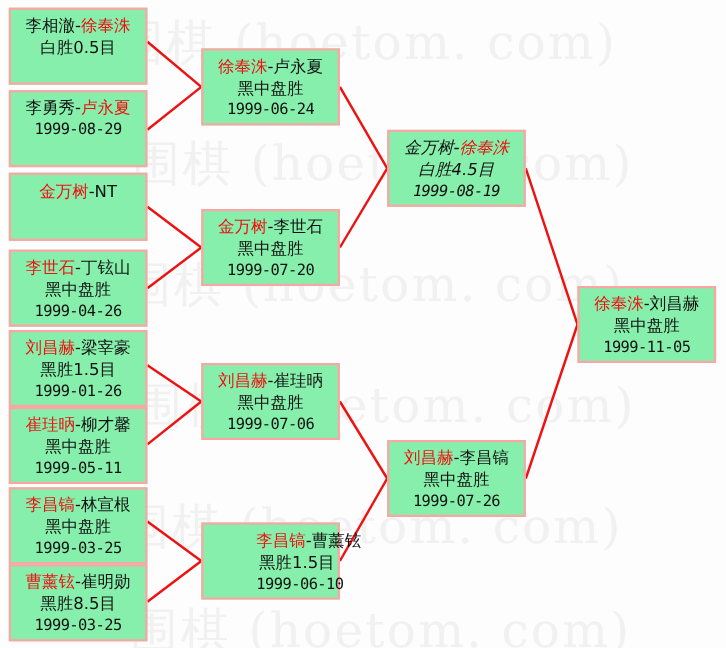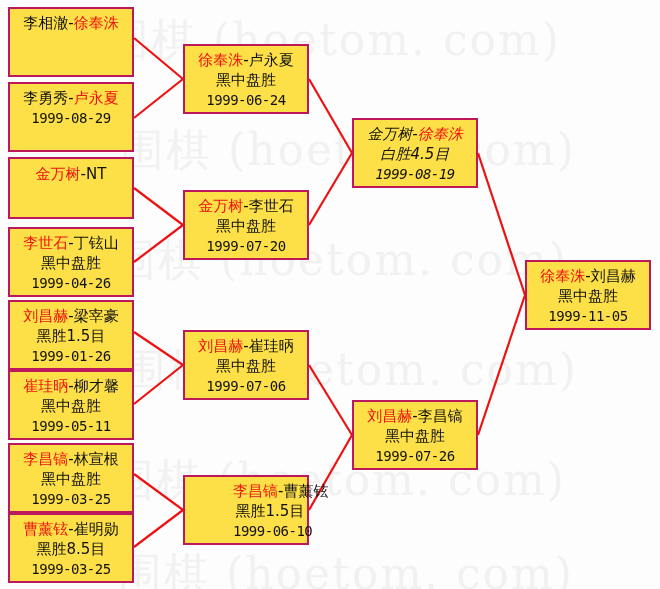--- a/index.html
+++ b/index.html
@@ -36,22 +36,22 @@
     position: absolute;
     left: 0;
     top: 0;
     z-index: 1;
     pointer-events: none;
   }
   .match-box {
     position: absolute;
     z-index: 2;
     box-sizing: border-box;
-    border: 2px solid #be185d;
-    background: #fde047;
+    border: 2px solid #fca5a5;
+    background: #86efac;
     text-align: center;
     padding-top: 4px;
     font-size: 14px;
     color: #111111;
   }
   .match-box .line {
     display: block;
     line-height: 20px;
     white-space: nowrap;
   }
@@ -116,20 +116,21 @@
       <path d="M309,365 L352,435"></path>
       <path d="M309,510 L352,435"></path>
 
       <path d="M478,153 L525,295"></path>
       <path d="M478,435 L525,295"></path>
     </g>
   </svg>
 
   <div class="match-box" style="left:8px; top:7px; width:126px; height:70px;">
     <span class="line players"><span class="p-dark">李相澈</span><span class="dash">-</span><span class="p-red">徐奉洙</span></span>
+    <span class="line result">白胜0.5目</span>
   </div>
 
   <div class="match-box" style="left:8px; top:82px; width:126px; height:70px;">
     <span class="line players"><span class="p-dark">李勇秀</span><span class="dash">-</span><span class="p-red">卢永夏</span></span>
     <span class="line date">1999-08-29</span>
   </div>
 
   <div class="match-box single-line-box" style="left:8px; top:157px; width:126px; height:62px;">
     <span class="line players"><span class="p-red">金万树</span><span class="dash">-</span><span class="p-dark">NT</span></span>
   </div>

